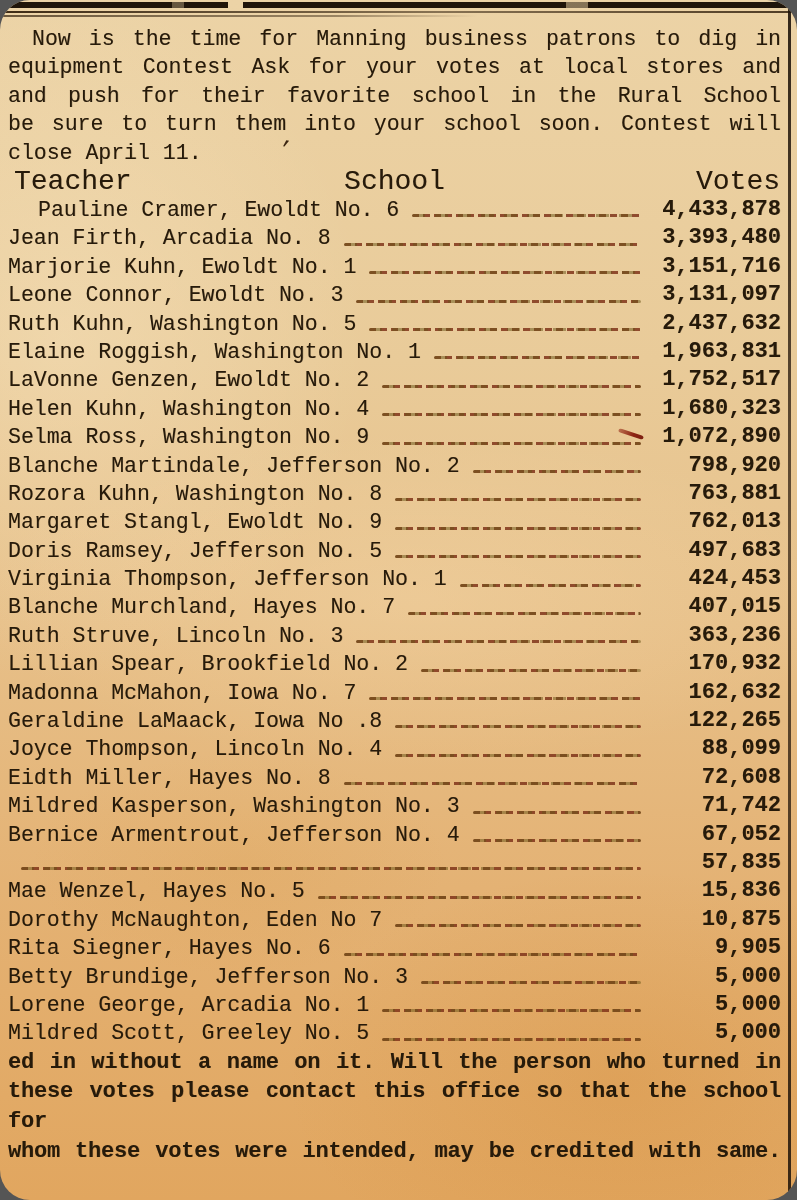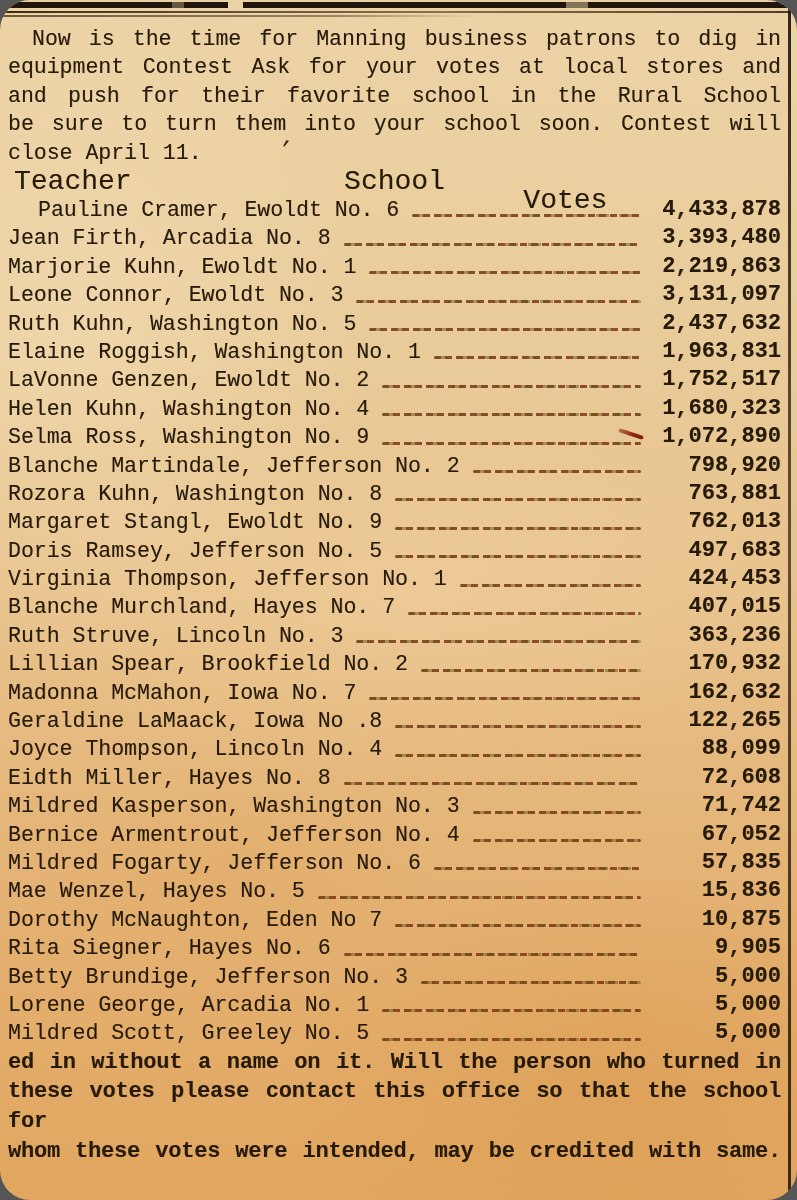--- a/index.html
+++ b/index.html
@@ -31,21 +31,21 @@
   .content{position:absolute;left:8px;right:16px;top:25px;
     text-shadow:0.35px 0.35px 0 rgba(40,24,8,0.35);}
   
   .intro .line{font-size:21.5px;line-height:28.4px;text-align:justify;text-align-last:justify;}
   .intro .line.first{padding-left:24px;}
   .intro .line.last{text-align-last:left;}
   
   .thead{display:grid;grid-template-columns:1fr 1fr 1fr;font-size:28px;line-height:29px;height:29px;}
   .thead .h-teacher{text-align:left;padding-left:6px;}
   .thead .h-school{text-align:center;}
-  .thead .h-votes{text-align:left;padding-right:1px;margin-top:19px;}
+  .thead .h-votes{text-align:right;padding-right:1px;}
   
   .row{display:flex;align-items:flex-end;font-size:21.5px;line-height:28.4px;height:28.4px;}
   .row.indent{padding-left:30px;}
   .row .name{white-space:nowrap;}
   .row .leader{flex:1;align-self:flex-end;height:3px;margin:0 14px 7px 13px;border-radius:2px;
     background:
       repeating-linear-gradient(90deg, rgba(104,84,22,.5) 0 13px, transparent 13px 23px),
       repeating-linear-gradient(90deg, rgba(128,52,26,.85) 0 7px, transparent 7px 11px);}
   .row .votes{flex:none;width:126px;text-align:right;font-weight:bold;font-size:22px;}
   
@@ -88,21 +88,21 @@
           <span class="votes">4,433,878</span>
         </div>
         <div class="row">
           <span class="name">Jean Firth, Arcadia No. 8</span>
           <div class="leader"></div>
           <span class="votes">3,393,480</span>
         </div>
         <div class="row">
           <span class="name">Marjorie Kuhn, Ewoldt No. 1</span>
           <div class="leader"></div>
-          <span class="votes">2,219,863</span>
+          <span class="votes">3,151,716</span>
         </div>
         <div class="row">
           <span class="name">Leone Connor, Ewoldt No. 3</span>
           <div class="leader"></div>
           <span class="votes">3,131,097</span>
         </div>
         <div class="row">
           <span class="name">Ruth Kuhn, Washington No. 5</span>
           <div class="leader"></div>
           <span class="votes">2,437,632</span>
@@ -191,21 +191,20 @@
           <span class="name">Mildred Kasperson, Washington No. 3</span>
           <div class="leader"></div>
           <span class="votes">71,742</span>
         </div>
         <div class="row">
           <span class="name">Bernice Armentrout, Jefferson No. 4</span>
           <div class="leader"></div>
           <span class="votes">67,052</span>
         </div>
         <div class="row">
-          <span class="name">Mildred Fogarty, Jefferson No. 6</span>
           <div class="leader"></div>
           <span class="votes">57,835</span>
         </div>
         <div class="row">
           <span class="name">Mae Wenzel, Hayes No. 5</span>
           <div class="leader"></div>
           <span class="votes">15,836</span>
         </div>
         <div class="row">
           <span class="name">Dorothy McNaughton, Eden No 7</span>

